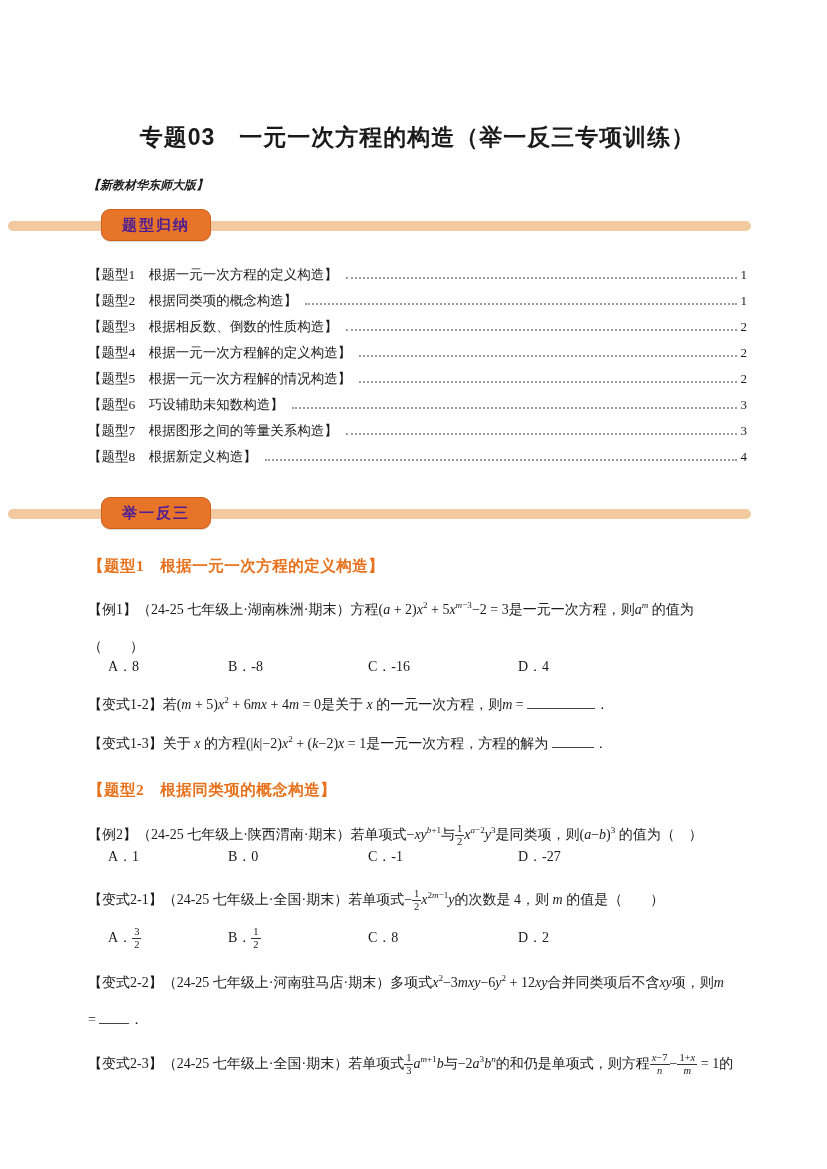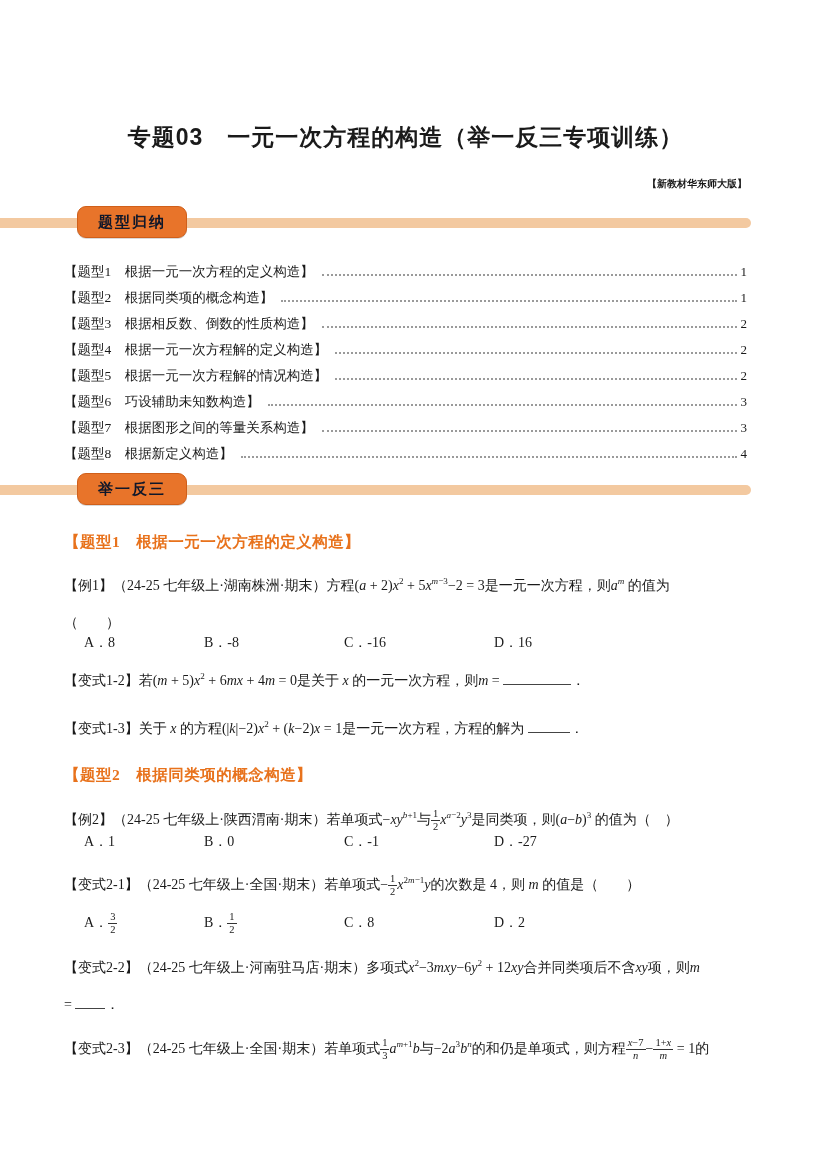--- a/index.html
+++ b/index.html
@@ -1,39 +1,39 @@
 <!DOCTYPE html>
 <html><head>
 <meta charset="utf-8">
 <style>
   html,body{margin:0;padding:0;}
   body{
     width:827px;height:1169px;background:#ffffff;
     font-family:"Liberation Serif","DejaVu Serif",serif;
     color:#1a1a1a;position:relative;overflow:hidden;
   }
-  .page{box-sizing:border-box;width:827px;height:1169px;padding:122px 80px 0 64px;position:relative;}
+  .page{box-sizing:border-box;width:827px;height:1169px;padding:122px 80px 0 88px;position:relative;}
 
   .title{
     text-align:center;font-size:23px;font-weight:bold;letter-spacing:1px;
     line-height:1.35;white-space:nowrap;
     font-family:"Liberation Sans","DejaVu Sans",sans-serif;
   }
   .subtitle{
-    margin-top:24px;text-align:right;font-size:10px;font-weight:bold;
+    margin-top:24px;text-align:left;font-size:12px;font-weight:bold;font-style:italic;
   }
 
   .band{position:relative;height:33px;margin-top:15px;}
   .band .bar{
     position:absolute;left:-80px;right:-4px;top:12px;height:10px;
     background:#f3c9a0;border-radius:5px;
   }
   .band .badge{
     position:absolute;left:13px;top:0;
-    background:#e8742a;color:#0f172a;font-weight:bold;font-size:15px;
+    background:#e8742a;color:#4c1d95;font-weight:bold;font-size:15px;
     padding:5px 20px;border-radius:9px;border:1px solid #d05f1a;
     letter-spacing:2px;line-height:20px;
     font-family:"Liberation Sans","DejaVu Sans",sans-serif;
     box-shadow:0 1px 0 rgba(0,0,0,0.15);
   }
 
   .toc{margin-top:24px;}
   .toc-row{display:flex;align-items:baseline;margin-top:8px;font-size:13.5px;line-height:18px;}
   .toc-row:first-child{margin-top:0;}
   .toc-label{white-space:nowrap;}
@@ -113,39 +113,39 @@
       <span class="leader"></span>
       <span class="toc-page">3</span>
     </div>
     <div class="toc-row">
       <span class="toc-label">【题型8　根据新定义构造】</span>
       <span class="leader"></span>
       <span class="toc-page">4</span>
     </div>
   </div>
 
-  <div class="band" style="margin-top:10px">
+  <div class="band" style="margin-top:31px">
     <div class="bar"></div>
     <div class="badge">举一反三</div>
   </div>
 
   <div class="heading">【题型1　根据一元一次方程的定义构造】</div>
 
   <p class="prob">【例1】（24-25 七年级上·湖南株洲·期末）方程(<i>a</i> + 2)<i>x</i><sup>2</sup> + 5<i>x</i><sup><i>m</i>−3</sup>−2 = 3是一元一次方程，则<i>a</i><sup><i>m</i></sup> 的值为</p>
   <p class="prob paren">（　　）</p>
 
   <div class="opts">
     <span class="opt">A．8</span>
     <span class="opt">B．-8</span>
     <span class="opt">C．-16</span>
-    <span class="opt">D．16</span>
+    <span class="opt">D．4</span>
   </div>
 
   <p class="prob" style="margin-top:18px">【变式1-2】若(<i>m</i> + 5)<i>x</i><sup>2</sup> + 6<i>mx</i> + 4<i>m</i> = 0是关于 <i>x</i> 的一元一次方程，则<i>m</i> = <span class="blank w8"></span>．</p>
-  <p class="prob" style="margin-top:27px">【变式1-3】关于 <i>x</i> 的方程(|<i>k</i>|−2)<i>x</i><sup>2</sup> + (<i>k</i>−2)<i>x</i> = 1是一元一次方程，方程的解为 <span class="blank w5"></span>．</p>
+  <p class="prob" style="margin-top:18px">【变式1-3】关于 <i>x</i> 的方程(|<i>k</i>|−2)<i>x</i><sup>2</sup> + (<i>k</i>−2)<i>x</i> = 1是一元一次方程，方程的解为 <span class="blank w5"></span>．</p>
 
   <div class="heading">【题型2　根据同类项的概念构造】</div>
 
   <p class="prob">【例2】（24-25 七年级上·陕西渭南·期末）若单项式−<i>xy</i><sup><i>b</i>+1</sup>与<span class="frac"><span class="num">1</span><span class="den">2</span></span><i>x</i><sup><i>a</i>−2</sup><i>y</i><sup>3</sup>是同类项，则(<i>a</i>−<i>b</i>)<sup>3</sup> 的值为（　）</p>
 
   <div class="opts">
     <span class="opt">A．1</span>
     <span class="opt">B．0</span>
     <span class="opt">C．-1</span>
     <span class="opt">D．-27</span>

